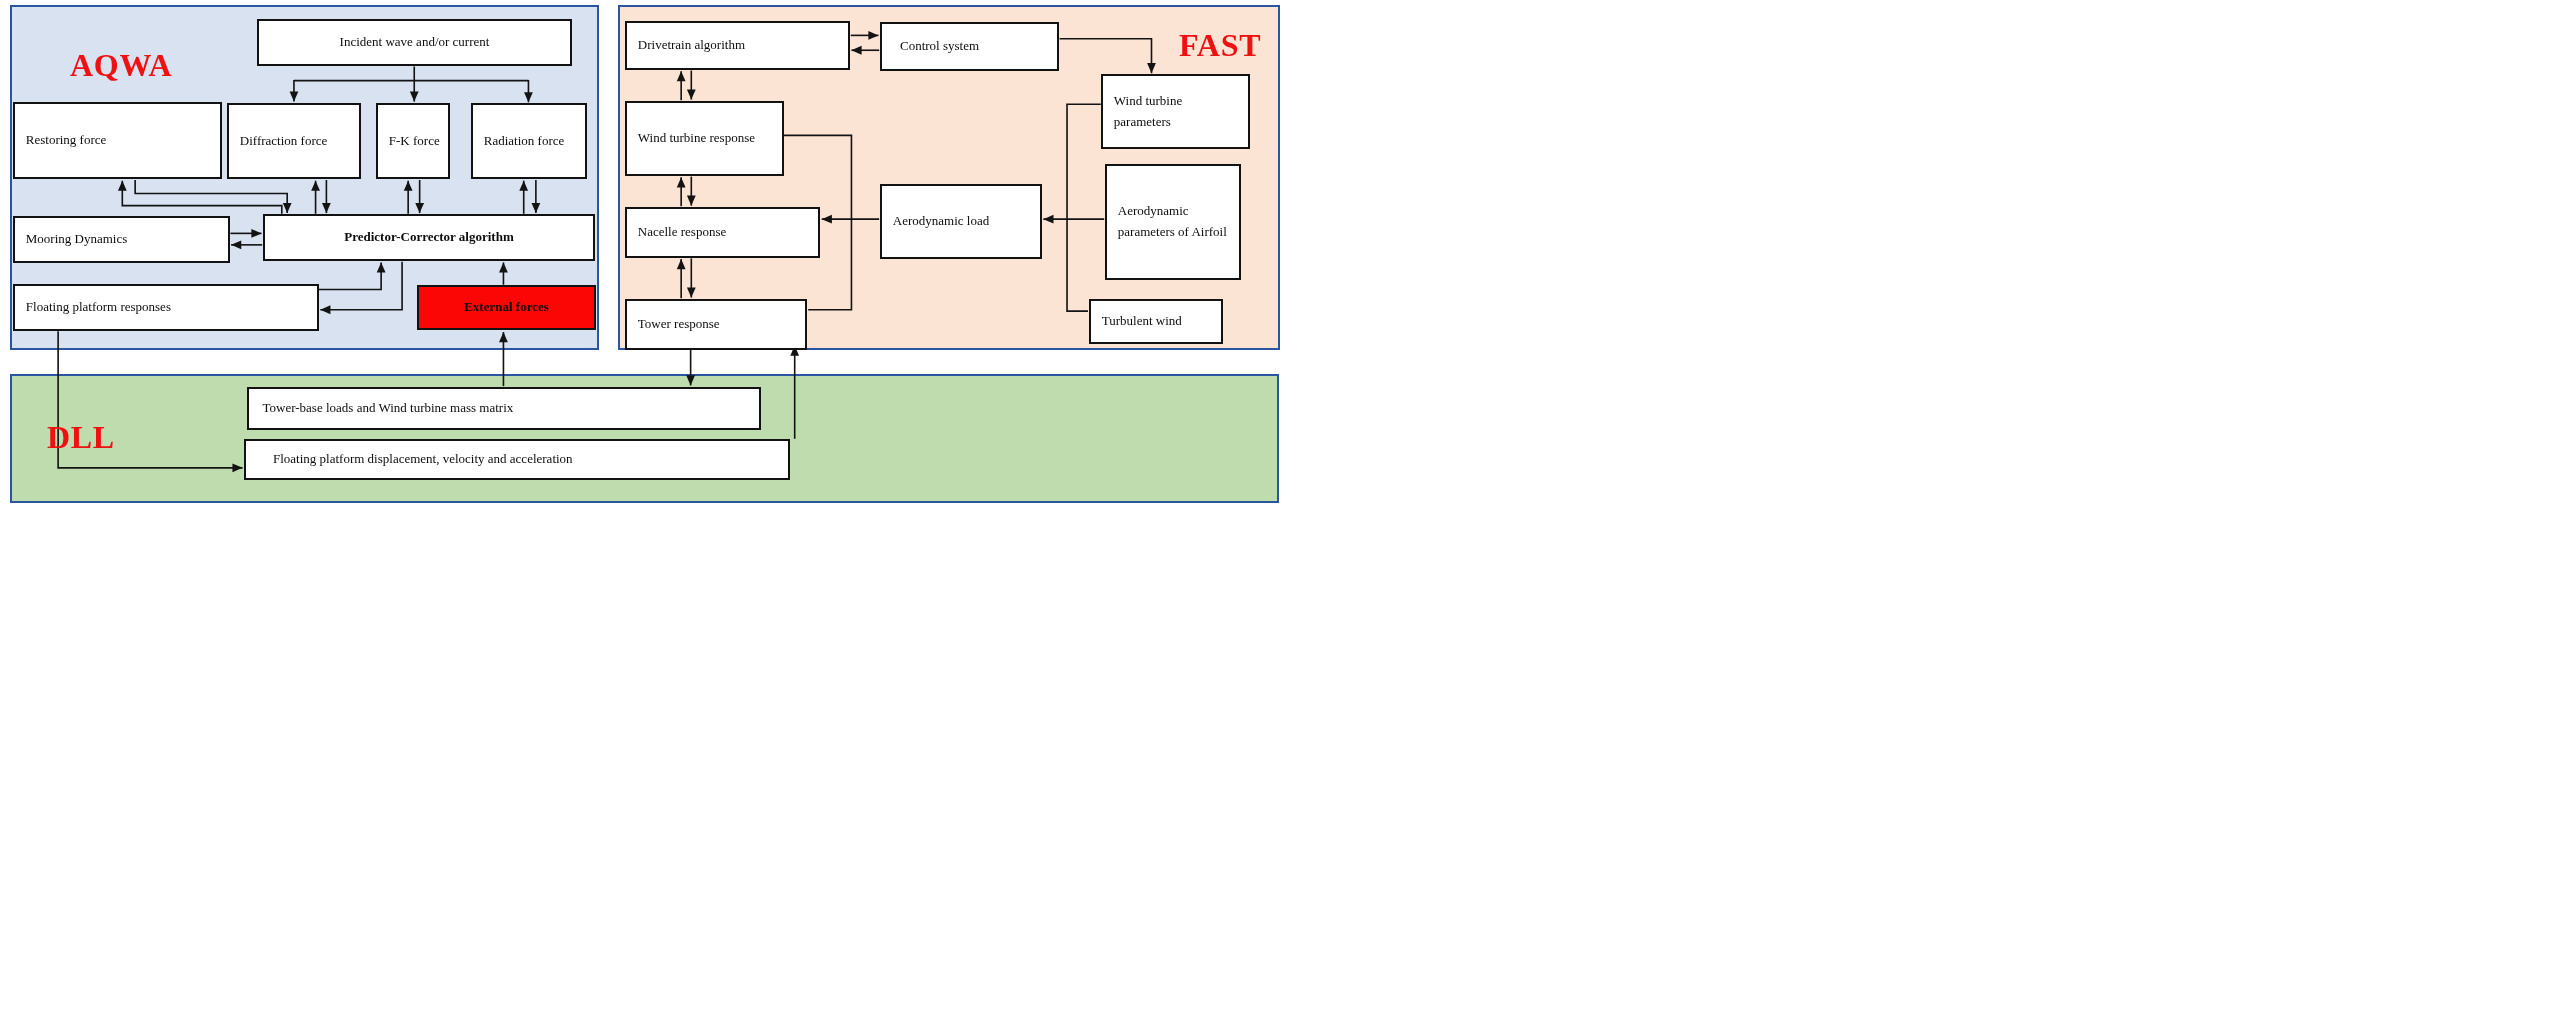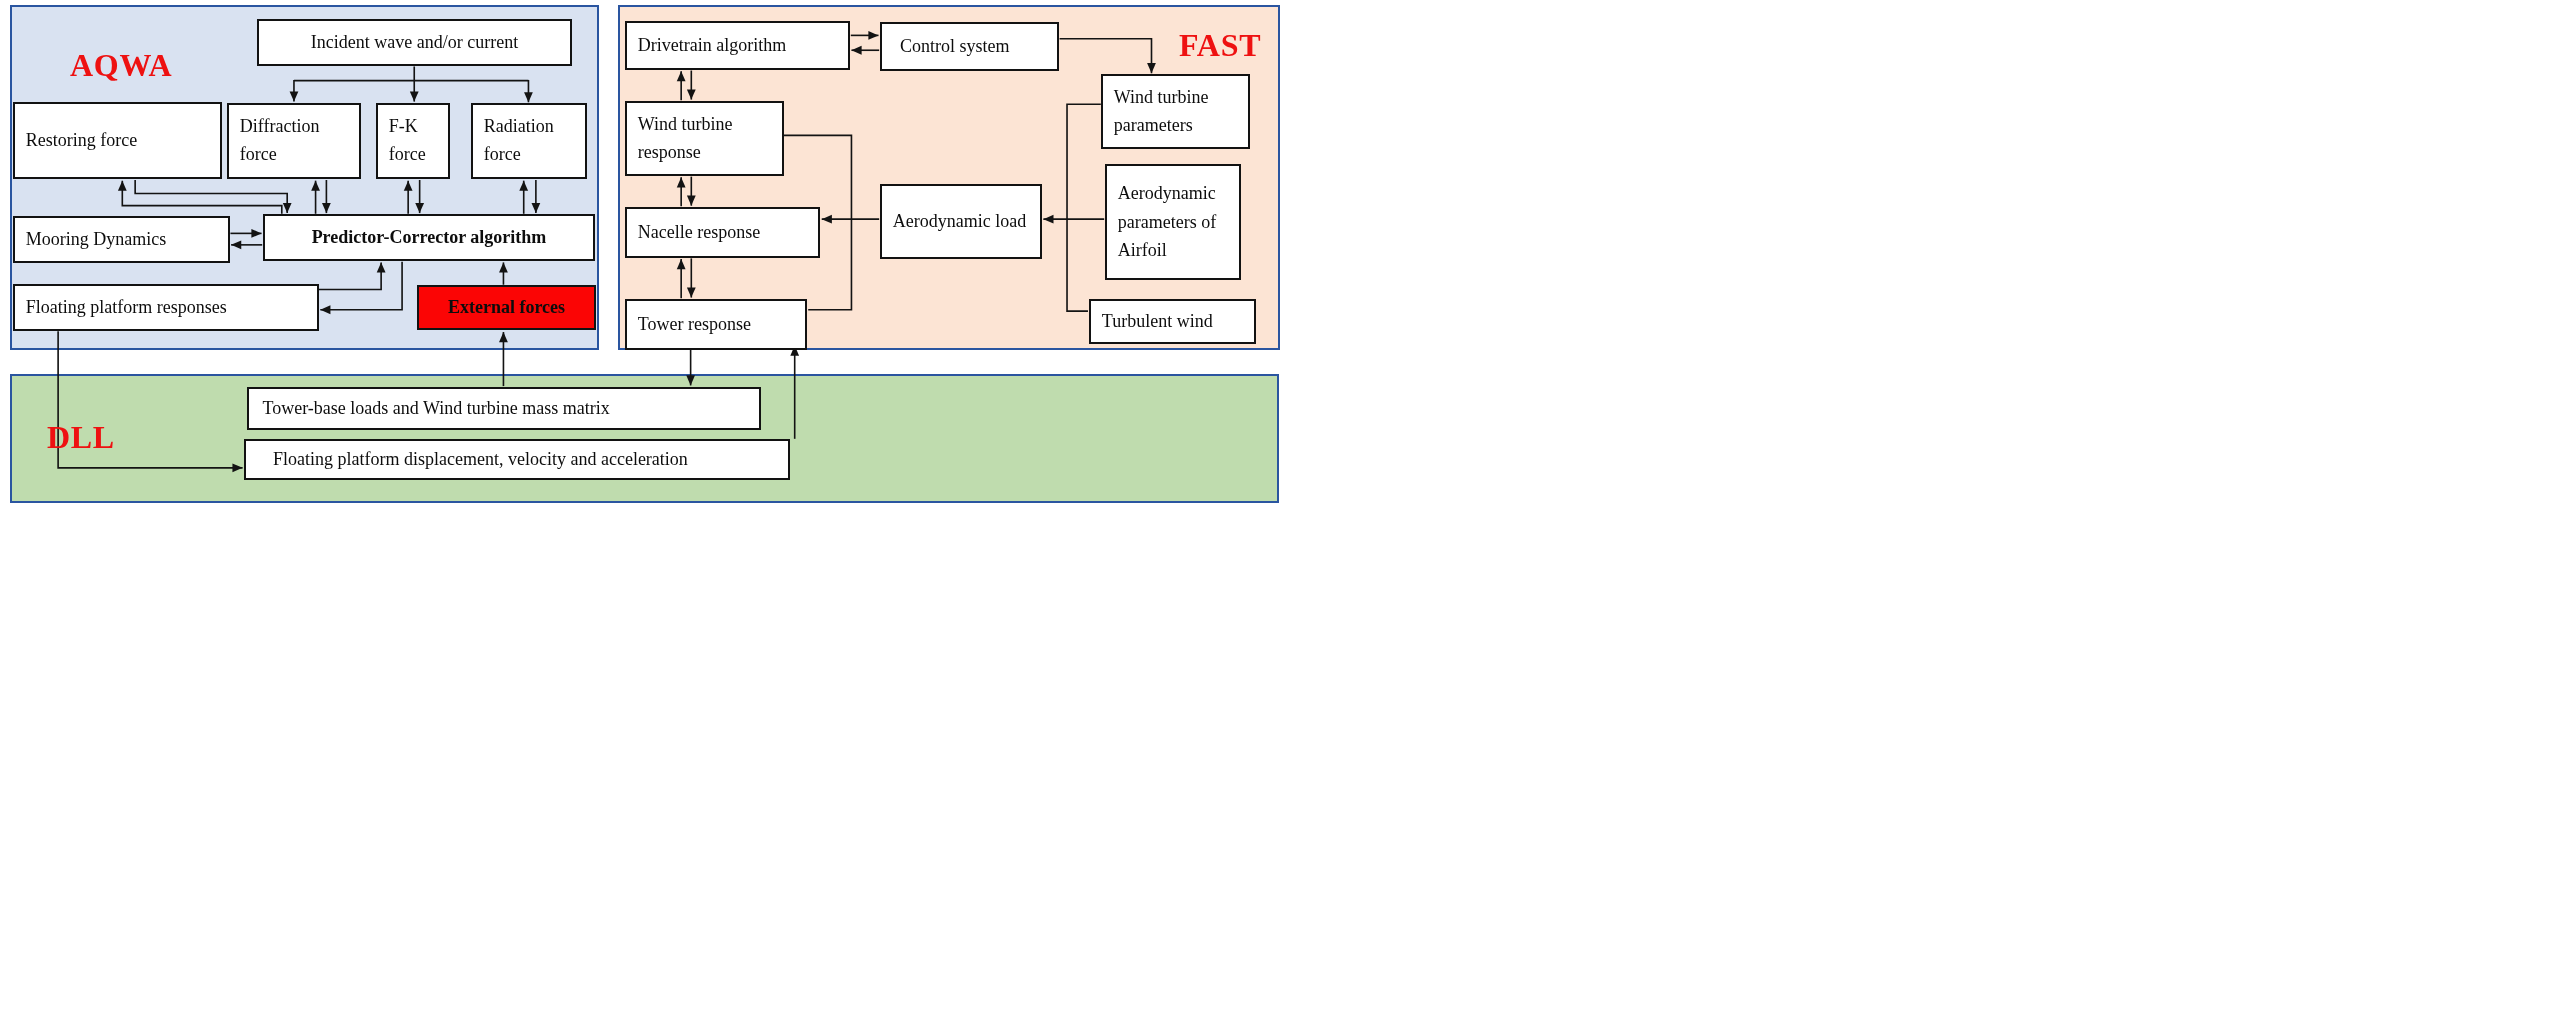--- a/index.html
+++ b/index.html
@@ -16,21 +16,21 @@
   .p-aqwa{left:10px;top:5.4px;width:589px;height:345px;background:var(--aqwa_fill);}
   .p-fast{left:618px;top:5.4px;width:662px;height:345px;background:var(--fast_fill);}
   .p-dll{left:10px;top:374px;width:1269px;height:129px;background:var(--dll_fill);}
   .plabel{position:absolute;font-weight:bold;font-size:32px;letter-spacing:0.7px;color:var(--label_red);z-index:3;}
   .l-aqwa{left:70px;top:47px;}
   .l-fast{left:1179px;top:27px;}
   .l-dll{left:47px;top:419px;}
   .box{
     position:absolute;background:var(--box_fill);border:2px solid var(--box_border);
     box-sizing:border-box;display:flex;align-items:center;justify-content:flex-start;
-    font-size:18px;line-height:1.55;padding:1.4px 6.8px 1.4px 10.8px;z-index:2;
+    font-size:13px;line-height:1.55;padding:1.4px 6.8px 1.4px 10.8px;z-index:2;
   }
   .box.center{justify-content:center;text-align:center;padding:1.4px 4px;}
   .box.bold{font-weight:bold;}
   .box.red{background:var(--external_fill);}
   .b-incident{left:257px;top:19px;width:315px;height:47px;}
   .b-restoring{left:13px;top:102px;width:209px;height:77px;}
   .b-diffraction{left:227px;top:103px;width:134px;height:76px;}
   .b-fk{left:376px;top:103px;width:74px;height:76px;}
   .b-radiation{left:471px;top:103px;width:116px;height:76px;}
   .b-mooring{left:13px;top:216px;width:217px;height:47px;}
@@ -38,21 +38,21 @@
   .b-fpr{left:13px;top:284px;width:306px;height:47px;}
   .b-external{left:417px;top:285px;width:179px;height:45px;}
   .b-drivetrain{left:625px;top:21px;width:225px;height:49px;}
   .b-control{left:880px;top:22px;width:179px;height:49px;padding-left:18px;}
   .b-wtr{left:625px;top:101px;width:159px;height:75px;}
   .b-wtp{left:1101px;top:74px;width:149px;height:75px;}
   .b-al{left:880px;top:184px;width:162px;height:75px;}
   .b-apa{left:1105px;top:164px;width:136px;height:116px;line-height:1.6;}
   .b-nacelle{left:625px;top:207px;width:195px;height:51px;}
   .b-tower{left:625px;top:299px;width:182px;height:51px;}
-  .b-tw{left:1089px;top:299px;width:167px;height:45px;}
+  .b-tw{left:1089px;top:299px;width:134px;height:45px;}
   .b-tbl{left:247px;top:387px;width:514px;height:43px;padding-left:13.5px;}
   .b-fpd{left:244px;top:439px;width:546px;height:41px;padding-left:27px;}
   svg#wires{position:absolute;left:0;top:0;z-index:1;}
   svg#wires line, svg#wires polyline{stroke:var(--line);stroke-width:2.4;fill:none;}
 </style>
 </head>
 <body>
 
 <div id="canvas">
 

